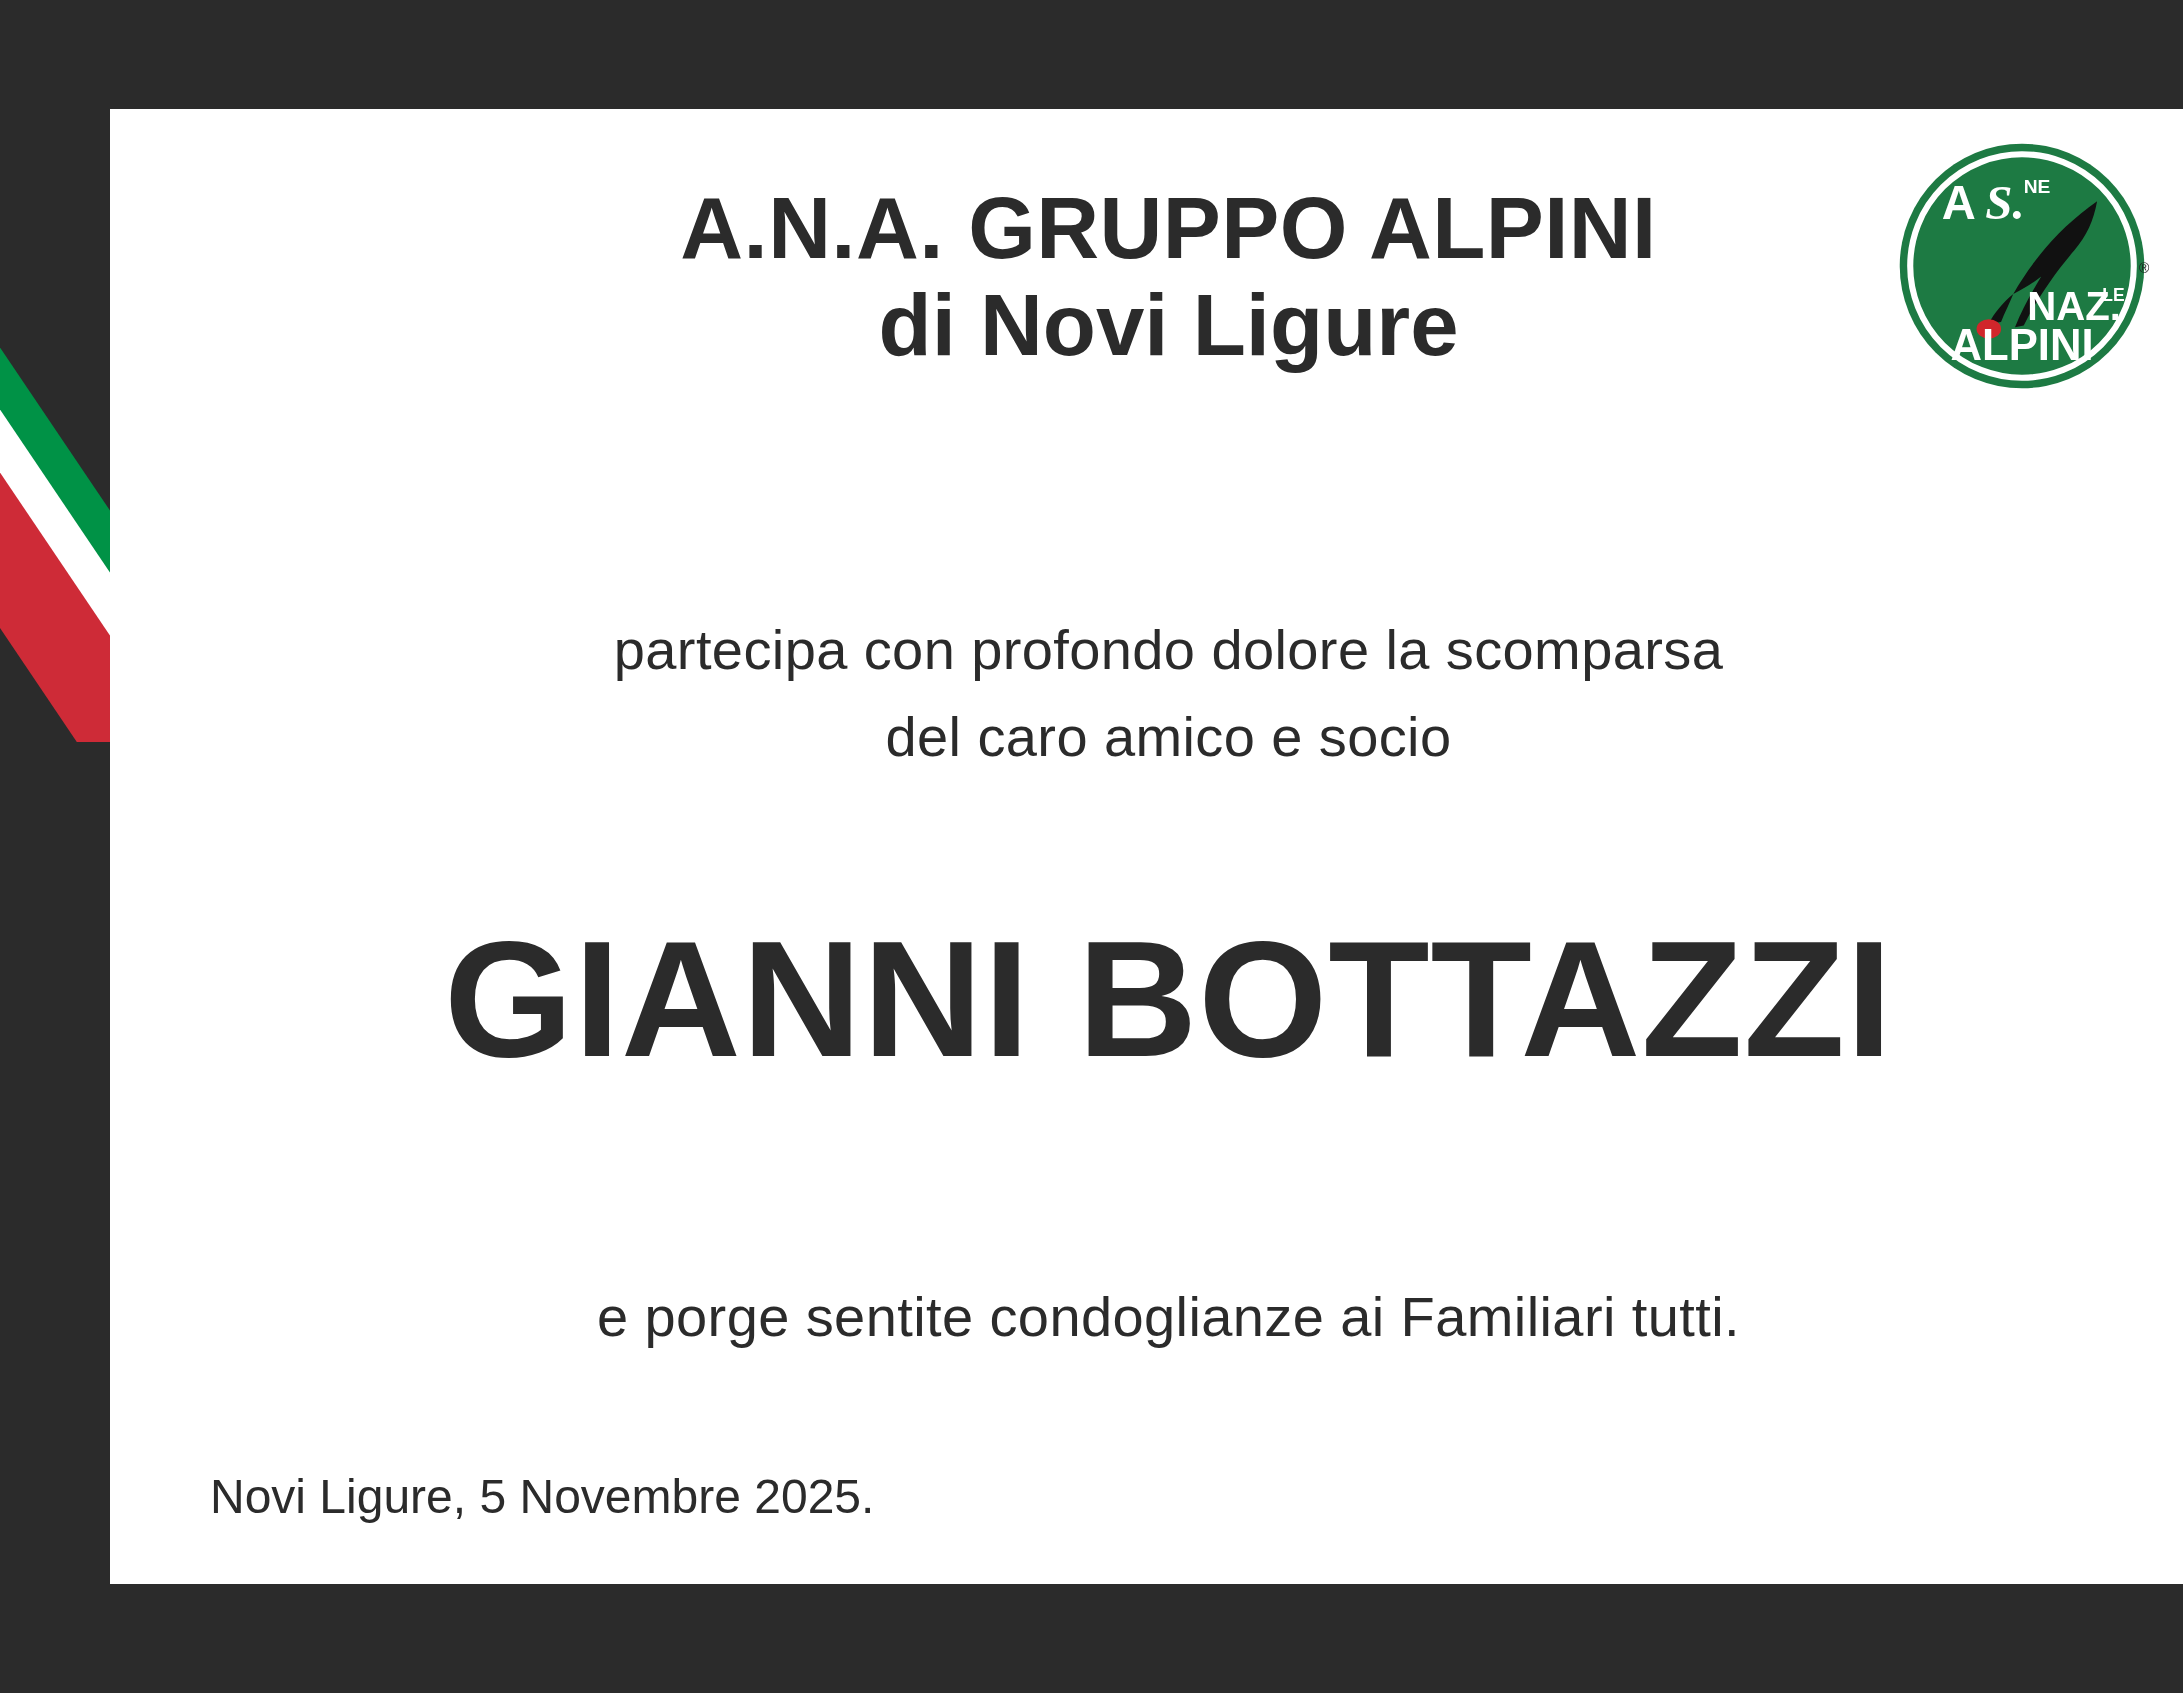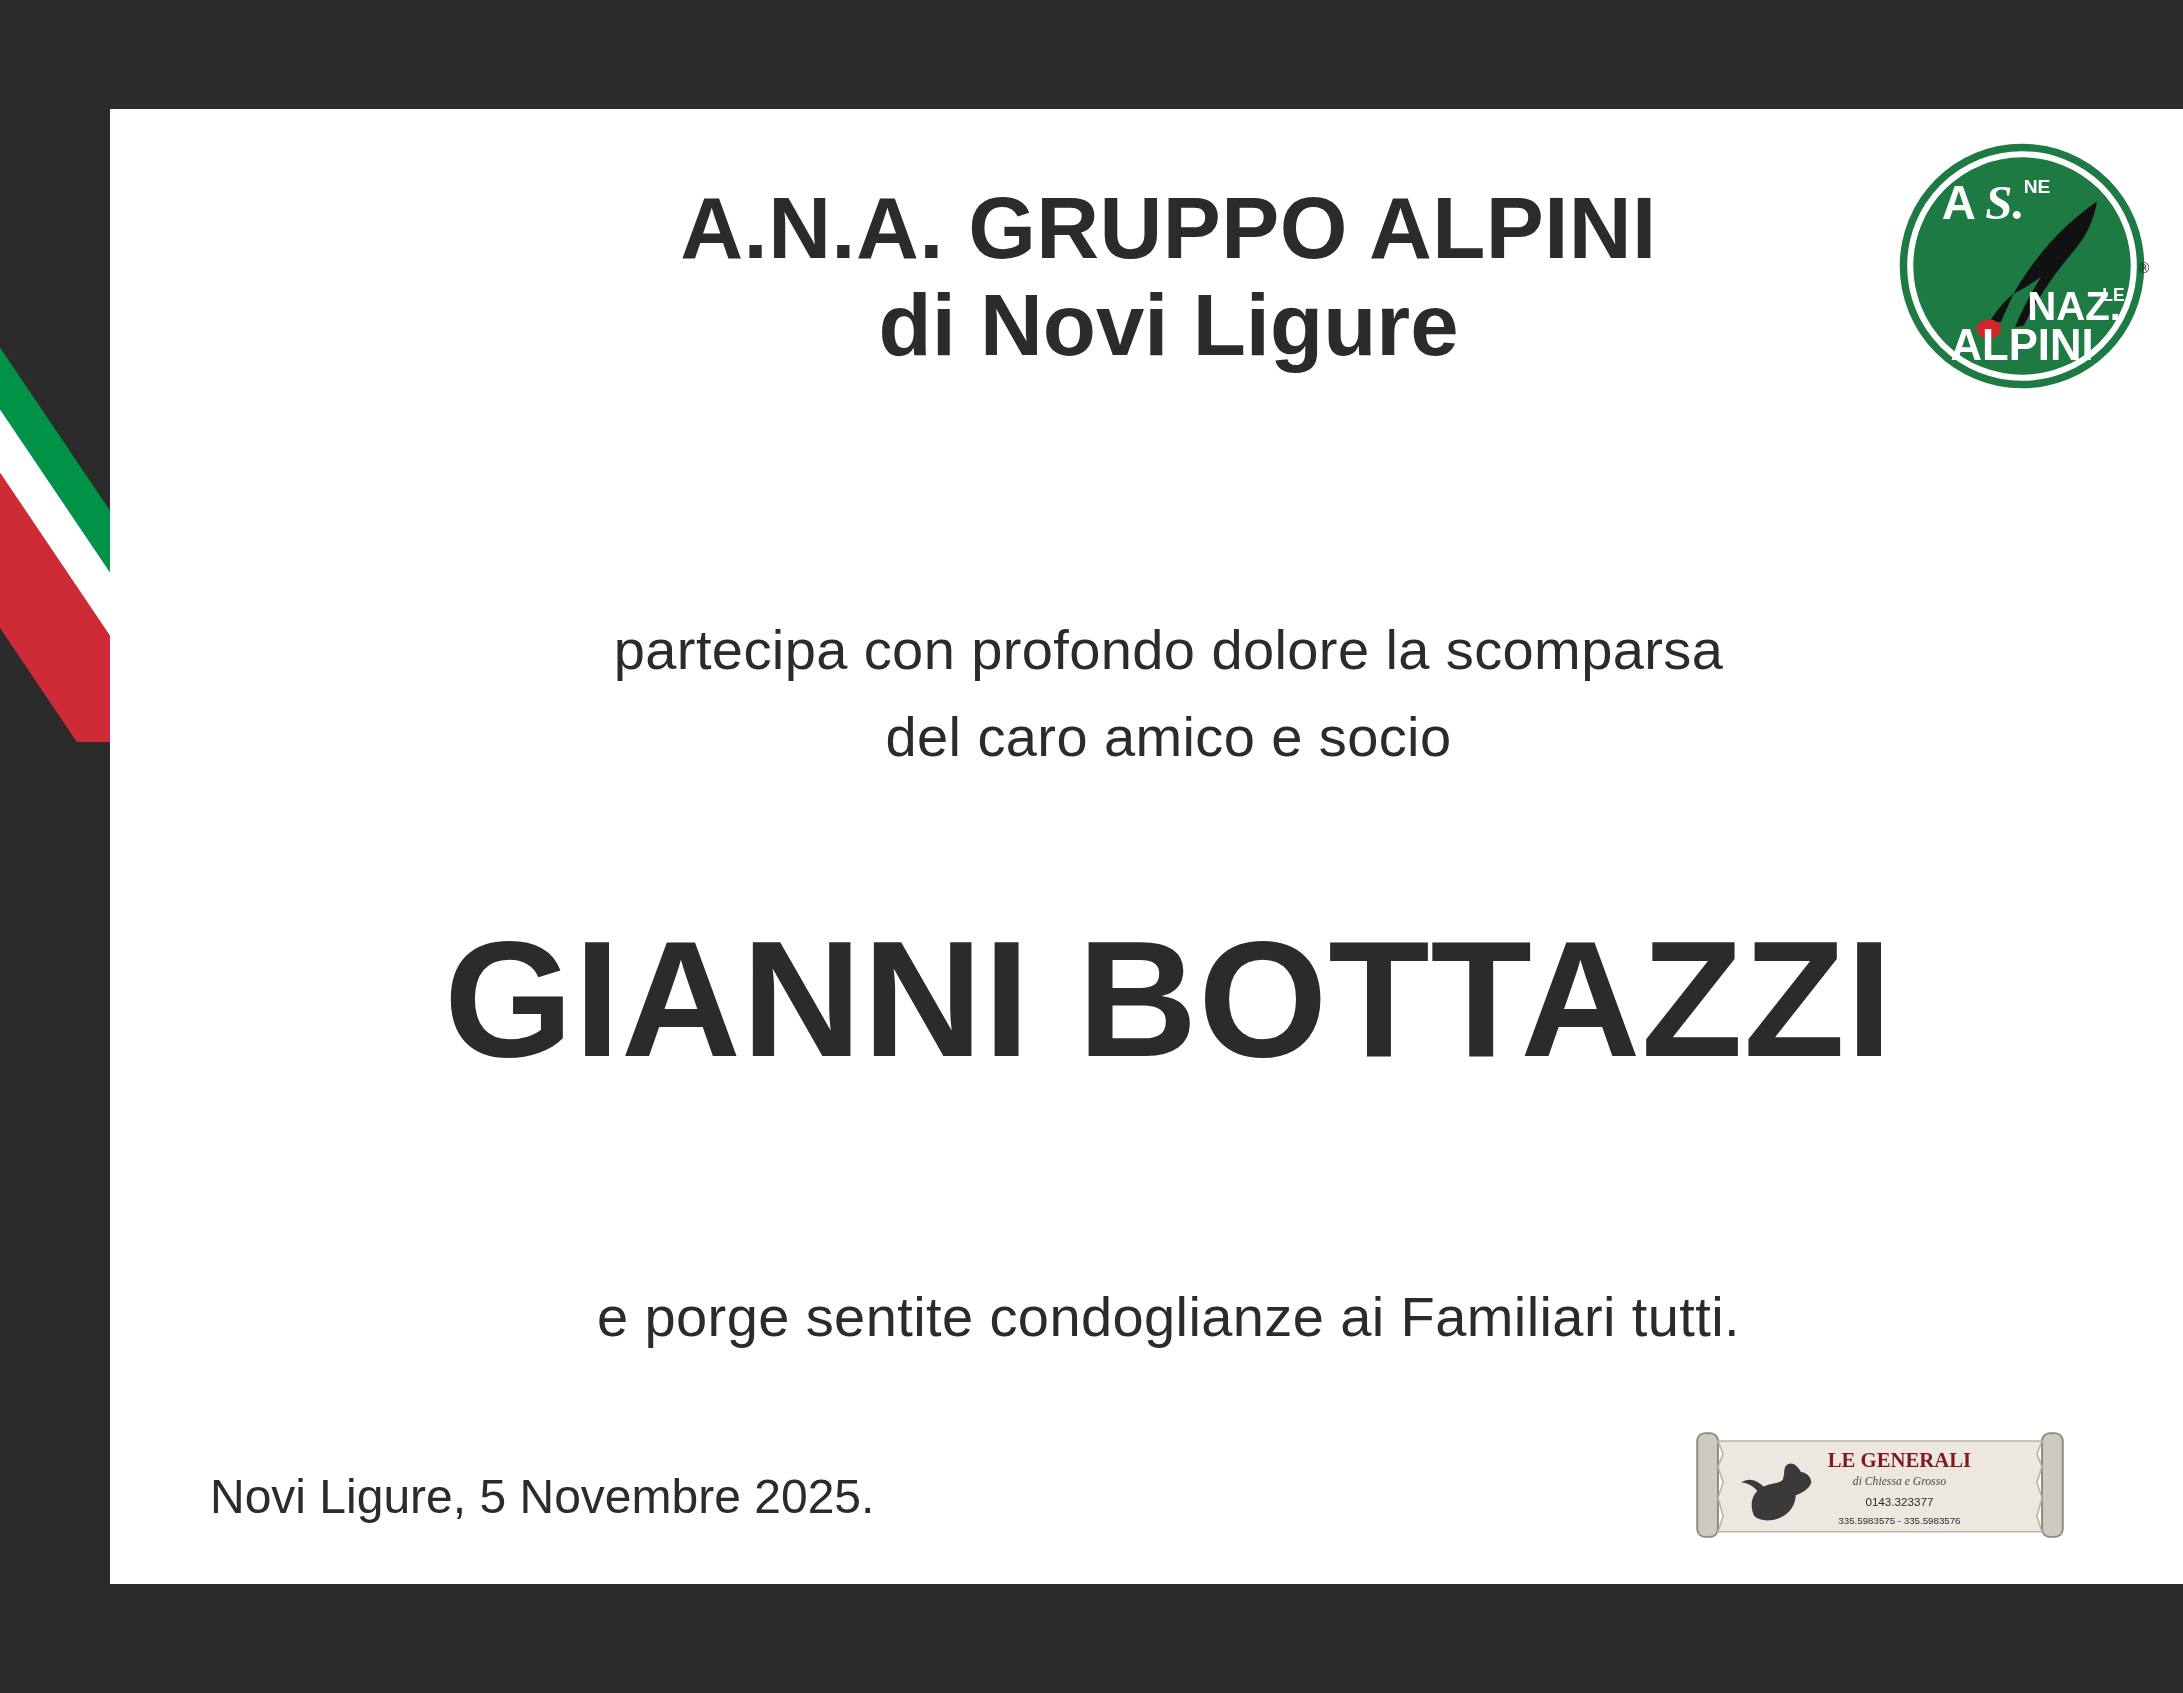--- a/index.html
+++ b/index.html
@@ -195,33 +195,16 @@
       <div class="l1">partecipa con profondo dolore la scomparsa</div>
       <div class="l2">del caro amico e socio</div>
     </div>
 
     <div class="deceased">GIANNI  BOTTAZZI</div>
 
     <div class="closing">e porge sentite condoglianze ai Familiari tutti.</div>
 
     <div class="place-date">Novi Ligure, 5 Novembre 2025.</div>
 
-    <div class="agency-logo">
-      <svg viewBox="0 0 290 108" xmlns="http://www.w3.org/2000/svg">
-
-        <rect x="4" y="14" width="16" height="80" rx="6" fill="#cfcabf" stroke="#8e8a81" stroke-width="1.5"></rect>
-        <rect x="270" y="14" width="16" height="80" rx="6" fill="#cfcabf" stroke="#8e8a81" stroke-width="1.5"></rect>
-
-        <path d="M20 20 L270 20 L266 30 L270 40 L266 52 L270 64 L266 78 L270 90 L20 90 L24 78 L20 64 L24 52 L20 40 L24 30 Z" fill="#ece8df" stroke="#b9b3a6" stroke-width="1.2"></path>
-
-        <path d="M48 78 C44 70 46 60 54 56 C60 52 66 54 70 50 C72 44 70 40 74 38 C78 36 82 40 84 44 C88 44 92 48 92 52 C90 58 84 60 80 62 C80 70 74 78 66 80 C60 82 52 82 48 78 Z" fill="#3a3a3a"></path>
-        <path d="M56 56 C50 50 44 48 38 52 C44 52 48 56 52 60 Z" fill="#3a3a3a"></path>
-
-        <text x="160" y="40" text-anchor="middle" font-family="Liberation Serif, serif" font-size="16" font-weight="bold" fill="#7d1a1a">LE  GENERALI</text>
-        <text x="160" y="54" text-anchor="middle" font-family="Liberation Serif, serif" font-size="9" font-style="italic" fill="#4a4a4a">di Chiessa e Grosso</text>
-        <text x="160" y="70" text-anchor="middle" font-family="Liberation Sans, sans-serif" font-size="9" fill="#2b2b2b">0143.323377</text>
-        <text x="160" y="84" text-anchor="middle" font-family="Liberation Sans, sans-serif" font-size="7.5" fill="#2b2b2b">335.5983575 - 335.5983576</text>
-      </svg>
-    </div>
 
   </div>
 </div>
 
 
 </body></html>

